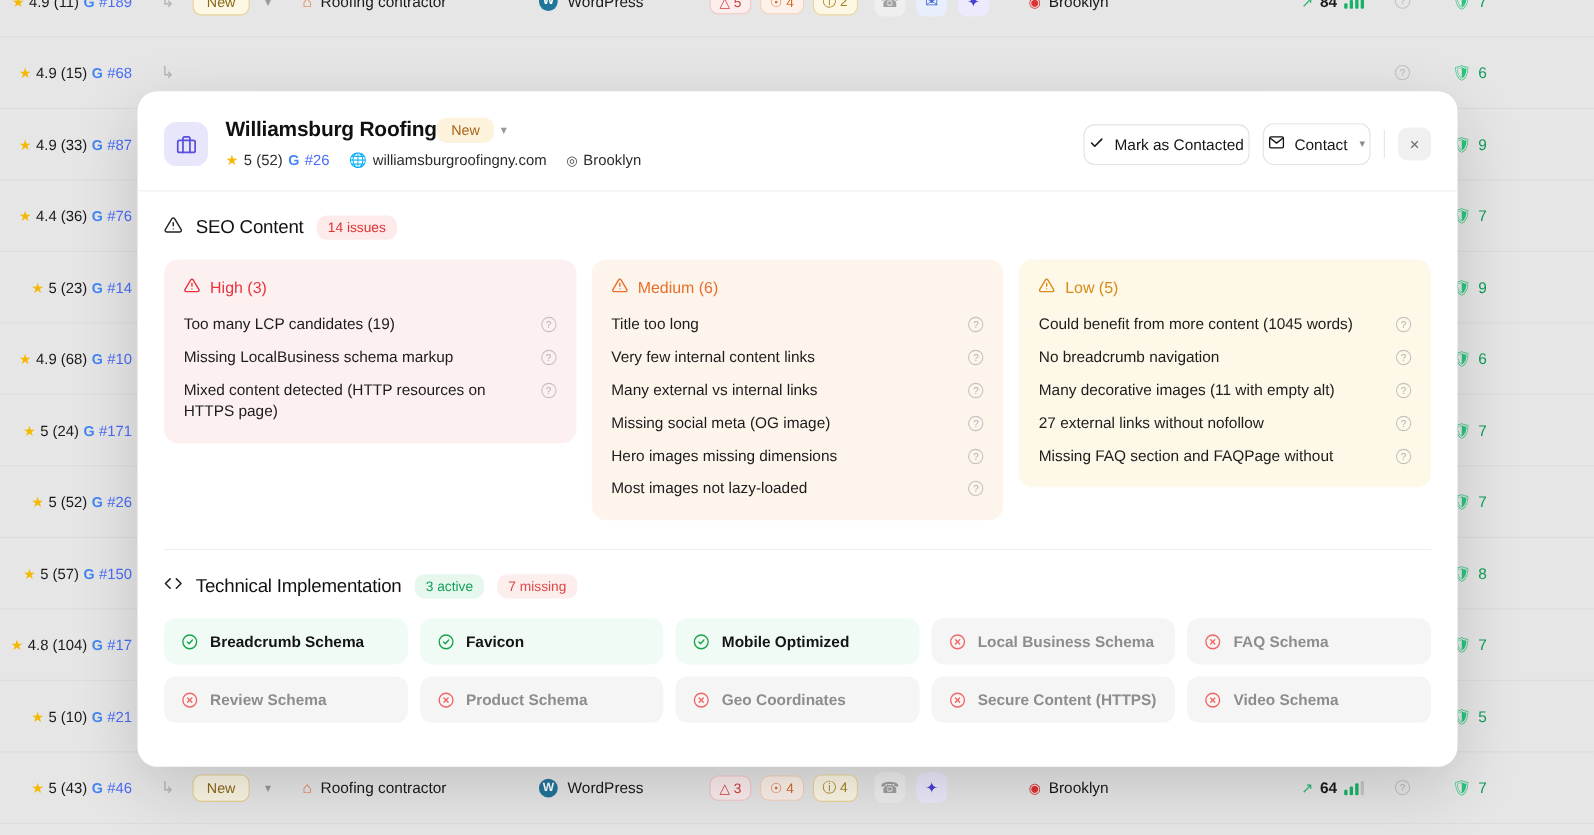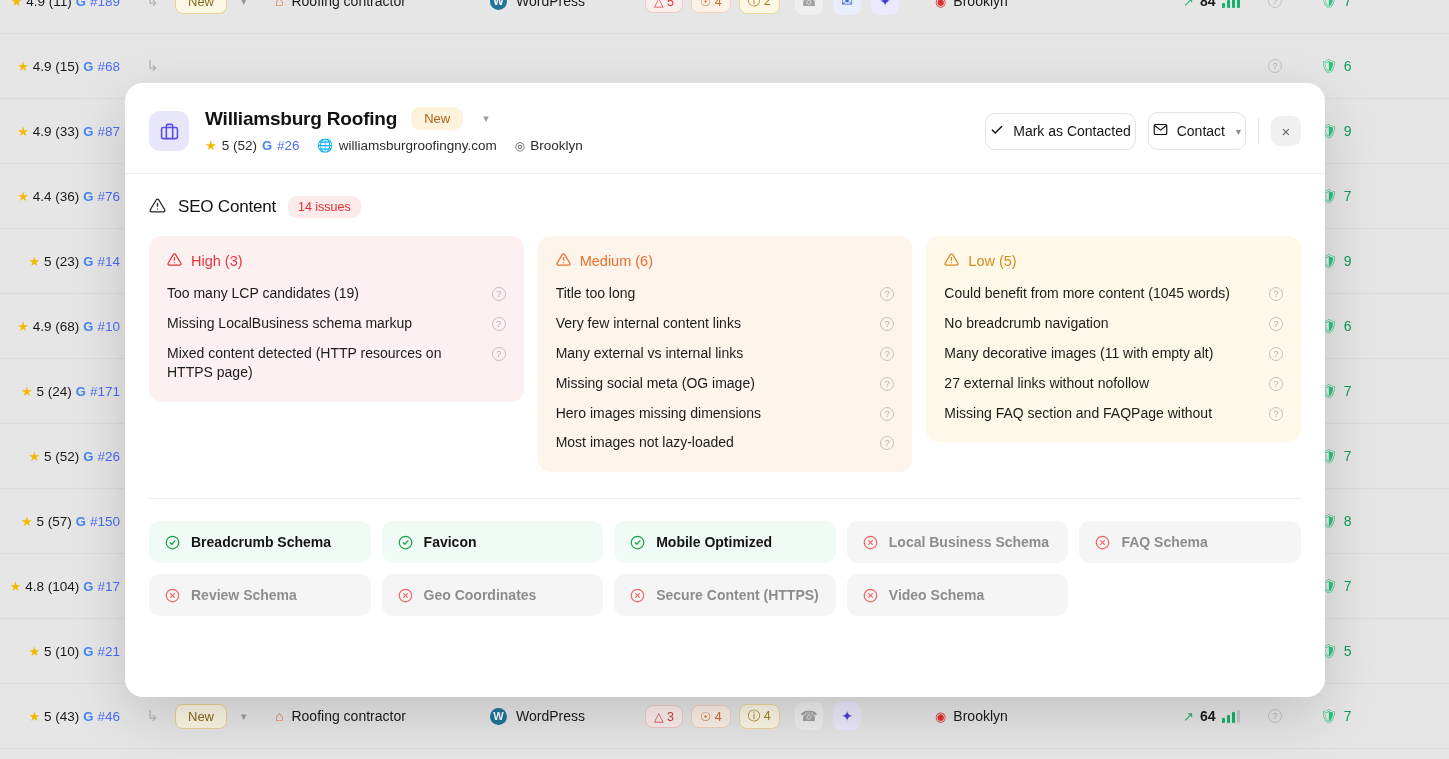--- a/index.html
+++ b/index.html
@@ -99,21 +99,21 @@
   .m-header {
     display: flex; align-items: flex-start; padding: 24px 24px 20px 24px;
     border-bottom: 1px solid #eeeeee;
   }
   .biz-avatar {
     width: 40px; height: 40px; border-radius: 11px; background: #e7e6fb;
     display: flex; align-items: center; justify-content: center;
     color: #5a4fe0; font-size: 17px; flex: none; margin-top: 4px;
   }
   .biz-info { margin-left: 16px; flex: 1; }
-  .biz-title-row { display: flex; align-items: center; gap: 14px; text-align: center; }
+  .biz-title-row { display: flex; align-items: center; gap: 0; text-align: center; }
   .biz-name { font-size: 19px; font-weight: bold; color: #111111; letter-spacing: -0.2px; }
   .biz-new {
     background: #fdf3dc; color: #a9641a; border-radius: 9px;
     padding: 4px 13px; font-size: 13px;
   }
   .biz-chev { color: #9a9a9a; font-size: 11px; padding: 0 6px; }
   .biz-meta {
     display: flex; align-items: center; gap: 18px; margin-top: 8px;
     font-size: 13.5px; color: #2b2b2b;
   }
@@ -681,20 +681,31 @@
                 <span class="qmark">?</span>
               </div>
             </div>
           </div>
         </div>
     </div>
 
     <div class="divider"></div>
 
     <div class="section">
+      <div class="sec-head">
+        <span class="sec-icon">
+          <svg width="17" height="17" viewBox="0 0 24 24" fill="none" stroke="#222" stroke-width="2" stroke-linecap="round" stroke-linejoin="round">
+              <polyline points="16 18 22 12 16 6"></polyline>
+              <polyline points="8 6 2 12 8 18"></polyline>
+            </svg>
+        </span>
+        <span class="sec-title">Technical Implementation</span>
+        <span class="sec-pill pill-green">3 active</span>
+        <span class="sec-pill pill-redsoft">7 missing</span>
+      </div>
       <div class="tech-grid" id="techGrid">
           <div class="tech-chip active">
             <span class="tc-ic">
               <svg width="15" height="15" viewBox="0 0 24 24" fill="none" stroke="currentColor" stroke-width="2" stroke-linecap="round" stroke-linejoin="round">
                 <circle cx="12" cy="12" r="10"></circle>
                 <polyline points="8.5 12.3 11 14.8 15.8 9.4"></polyline>
               </svg>
             </span>
             <span>Breadcrumb Schema</span>
           </div>
@@ -747,39 +758,49 @@
             <span>Review Schema</span>
           </div>
           <div class="tech-chip missing">
             <span class="tc-ic">
               <svg width="15" height="15" viewBox="0 0 24 24" fill="none" stroke="currentColor" stroke-width="2" stroke-linecap="round" stroke-linejoin="round">
                 <circle cx="12" cy="12" r="10"></circle>
                 <line x1="9" y1="9" x2="15" y2="15"></line>
                 <line x1="15" y1="9" x2="9" y2="15"></line>
               </svg>
             </span>
-            <span>Geo Coordinates</span>
+            <span>Product Schema</span>
           </div>
           <div class="tech-chip missing">
             <span class="tc-ic">
               <svg width="15" height="15" viewBox="0 0 24 24" fill="none" stroke="currentColor" stroke-width="2" stroke-linecap="round" stroke-linejoin="round">
                 <circle cx="12" cy="12" r="10"></circle>
                 <line x1="9" y1="9" x2="15" y2="15"></line>
                 <line x1="15" y1="9" x2="9" y2="15"></line>
               </svg>
             </span>
-            <span>Secure Content (HTTPS)</span>
+            <span>Geo Coordinates</span>
           </div>
           <div class="tech-chip missing">
             <span class="tc-ic">
               <svg width="15" height="15" viewBox="0 0 24 24" fill="none" stroke="currentColor" stroke-width="2" stroke-linecap="round" stroke-linejoin="round">
                 <circle cx="12" cy="12" r="10"></circle>
                 <line x1="9" y1="9" x2="15" y2="15"></line>
                 <line x1="15" y1="9" x2="9" y2="15"></line>
               </svg>
             </span>
+            <span>Secure Content (HTTPS)</span>
+          </div>
+          <div class="tech-chip missing">
+            <span class="tc-ic">
+              <svg width="15" height="15" viewBox="0 0 24 24" fill="none" stroke="currentColor" stroke-width="2" stroke-linecap="round" stroke-linejoin="round">
+                <circle cx="12" cy="12" r="10"></circle>
+                <line x1="9" y1="9" x2="15" y2="15"></line>
+                <line x1="15" y1="9" x2="9" y2="15"></line>
+              </svg>
+            </span>
             <span>Video Schema</span>
           </div>
         </div>
     </div>
 
   </div>
 </div>
 
 </body></html>

